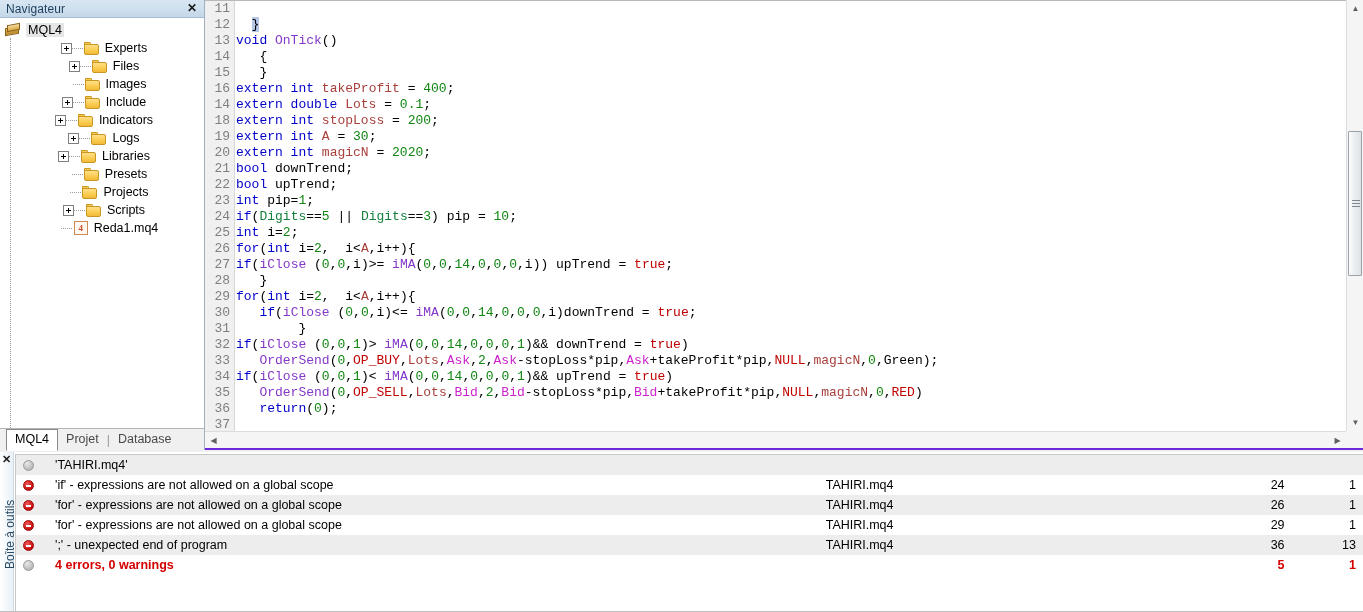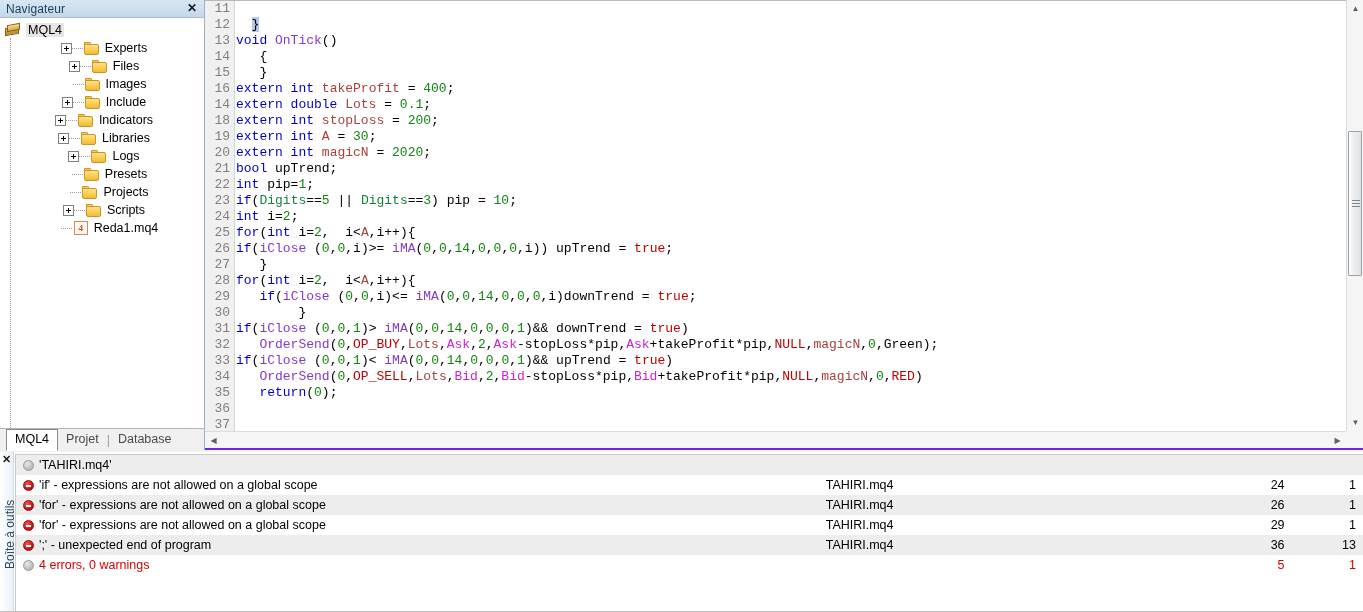--- a/index.html
+++ b/index.html
@@ -217,40 +217,40 @@
   .col-desc { width:810px; }
   .col-dos  { width:405px; }
   .col-lig  { width:72px; text-align:right; }
   .col-col  { width:72px; text-align:right; }
   .trow {
     display:flex; height:20px; align-items:center; cursor:default;
   }
   .trow.alt { background:#ededed; }
   .trow .td {
     font-size:12.5px; height:20px; line-height:20px; padding:0 7px;
-    white-space:nowrap; overflow:hidden;
+    white-space:nowrap; overflow:hidden;gap:16px;
   }
   .trow .td.num { text-align:right; }
   .ico {
     width:11px;height:11px;border-radius:50%;flex:0 0 auto;margin-right:5px;
     position:relative;
   }
   .ico.err {
     background:radial-gradient(circle at 35% 30%,#ef5858,#c30d0d 70%);
     border:1px solid #a00808;
   }
   .ico.err::after{
     content:'';position:absolute;left:2px;top:4px;width:5px;height:2px;background:#fff;
   }
   .ico.info {
     background:radial-gradient(circle at 35% 30%,#e9e9e9,#b9b9b9 70%);
     border:1px solid #9a9a9a;
   }
   .td.desc-cell { display:flex; align-items:center; }
-  .redtxt { color:#d40000; font-weight:normal; }
+  .redtxt { color:#d40000; font-weight:bold; }
   #statusbar{
     position:absolute;left:0;bottom:0;width:1363px;height:1px;background:#c0c0c0;
   }
 </style>
 </head>
 <body>
 
 <div id="app">
 
   <div id="navigator">
@@ -315,30 +315,30 @@
           </span>
         <span class="lbl">Indicators</span>
       </div>
       <div class="tnode child">
         <span class="exp"></span>
           <span class="dots"></span>
         <span class="fold">
             <i class="tab"></i>
             <i class="body"></i>
           </span>
+        <span class="lbl">Logs</span>
+      </div>
+      <div class="tnode child">
+        <span class="exp"></span>
+          <span class="dots"></span>
+        <span class="fold">
+            <i class="tab"></i>
+            <i class="body"></i>
+          </span>
         <span class="lbl">Libraries</span>
-      </div>
-      <div class="tnode child">
-        <span class="exp"></span>
-          <span class="dots"></span>
-        <span class="fold">
-            <i class="tab"></i>
-            <i class="body"></i>
-          </span>
-        <span class="lbl">Logs</span>
       </div>
       <div class="tnode child">
         <span class="expspacer"></span>
           <span class="dots"></span>
         <span class="fold">
             <i class="tab"></i>
             <i class="body"></i>
           </span>
         <span class="lbl">Presets</span>
       </div>
@@ -411,20 +411,21 @@
           <div class="cline">&nbsp;</div>
           <div class="cline"><span class="p">  </span><span class="p sel">}</span></div>
           <div class="cline"><span class="k">void </span><span class="fn">OnTick</span><span class="p">()</span></div>
           <div class="cline"><span class="p">   {</span></div>
           <div class="cline"><span class="p">   }</span></div>
           <div class="cline"><span class="k">extern int </span><span class="v">takeProfit</span><span class="p"> = </span><span class="n">400</span><span class="p">;</span></div>
           <div class="cline"><span class="k">extern double </span><span class="v">Lots</span><span class="p"> = </span><span class="n">0.1</span><span class="p">;</span></div>
           <div class="cline"><span class="k">extern int </span><span class="v">stopLoss</span><span class="p"> = </span><span class="n">200</span><span class="p">;</span></div>
           <div class="cline"><span class="k">extern int </span><span class="v">A</span><span class="p"> = </span><span class="n">30</span><span class="p">;</span></div>
           <div class="cline"><span class="k">extern int </span><span class="v">magicN</span><span class="p"> = </span><span class="n">2020</span><span class="p">;</span></div>
+          <div class="cline"><span class="k">bool </span><span class="p">downTrend;</span></div>
           <div class="cline"><span class="k">bool </span><span class="p">upTrend;</span></div>
           <div class="cline"><span class="k">int </span><span class="p">pip=</span><span class="n">1</span><span class="p">;</span></div>
           <div class="cline"><span class="k">if</span><span class="p">(</span><span class="pk">Digits</span><span class="p">==</span><span class="n">5</span><span class="p"> || </span><span class="pk">Digits</span><span class="p">==</span><span class="n">3</span><span class="p">) pip = </span><span class="n">10</span><span class="p">;</span></div>
           <div class="cline"><span class="k">int </span><span class="p">i=</span><span class="n">2</span><span class="p">;</span></div>
           <div class="cline"><span class="k">for</span><span class="p">(</span><span class="k">int </span><span class="p">i=</span><span class="n">2</span><span class="p">,  i&lt;</span><span class="v">A</span><span class="p">,i++){</span></div>
           <div class="cline"><span class="k">if</span><span class="p">(</span><span class="fn">iClose</span><span class="p"> (</span><span class="n">0</span><span class="p">,</span><span class="n">0</span><span class="p">,i)&gt;= </span><span class="fn">iMA</span><span class="p">(</span><span class="n">0</span><span class="p">,</span><span class="n">0</span><span class="p">,</span><span class="n">14</span><span class="p">,</span><span class="n">0</span><span class="p">,</span><span class="n">0</span><span class="p">,</span><span class="n">0</span><span class="p">,i)) upTrend = </span><span class="cr">true</span><span class="p">;</span></div>
           <div class="cline"><span class="p">   }</span></div>
           <div class="cline"><span class="k">for</span><span class="p">(</span><span class="k">int </span><span class="p">i=</span><span class="n">2</span><span class="p">,  i&lt;</span><span class="v">A</span><span class="p">,i++){</span></div>
           <div class="cline"><span class="p">   </span><span class="k">if</span><span class="p">(</span><span class="fn">iClose</span><span class="p"> (</span><span class="n">0</span><span class="p">,</span><span class="n">0</span><span class="p">,i)&lt;= </span><span class="fn">iMA</span><span class="p">(</span><span class="n">0</span><span class="p">,</span><span class="n">0</span><span class="p">,</span><span class="n">14</span><span class="p">,</span><span class="n">0</span><span class="p">,</span><span class="n">0</span><span class="p">,</span><span class="n">0</span><span class="p">,i)downTrend = </span><span class="cr">true</span><span class="p">;</span></div>
           <div class="cline"><span class="p">        }</span></div>

